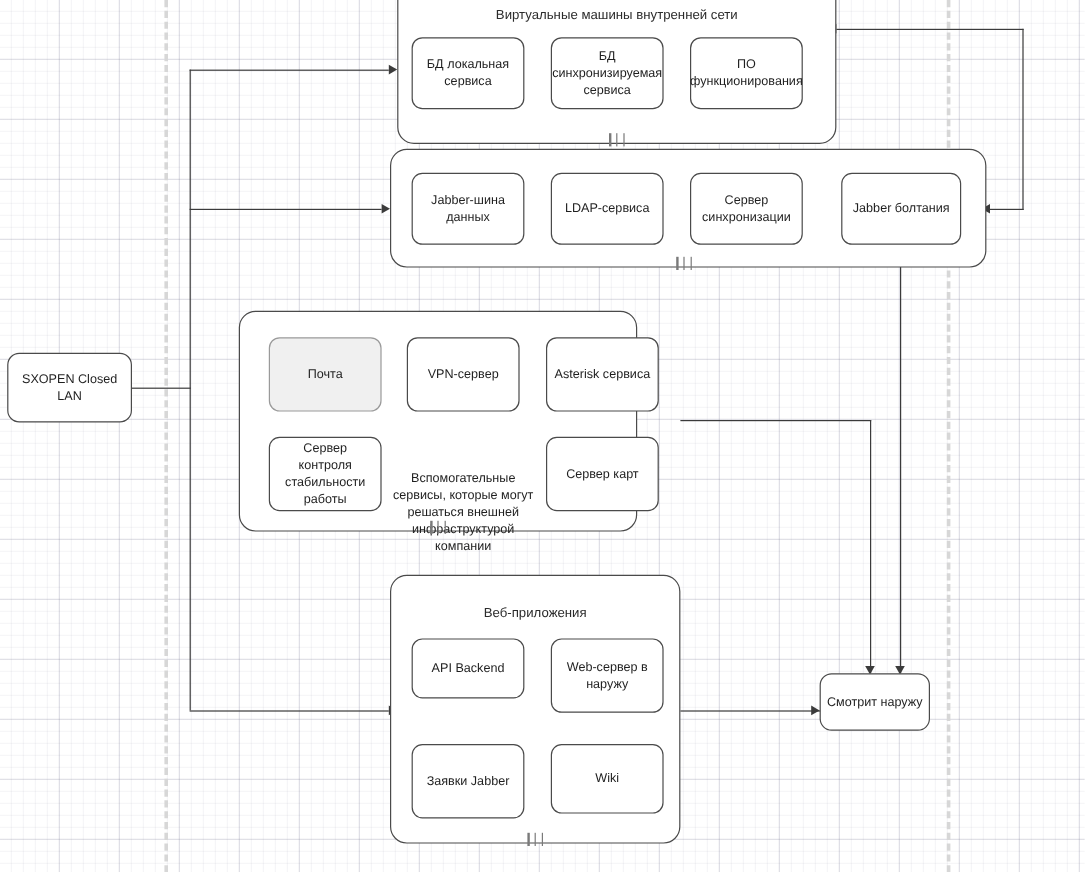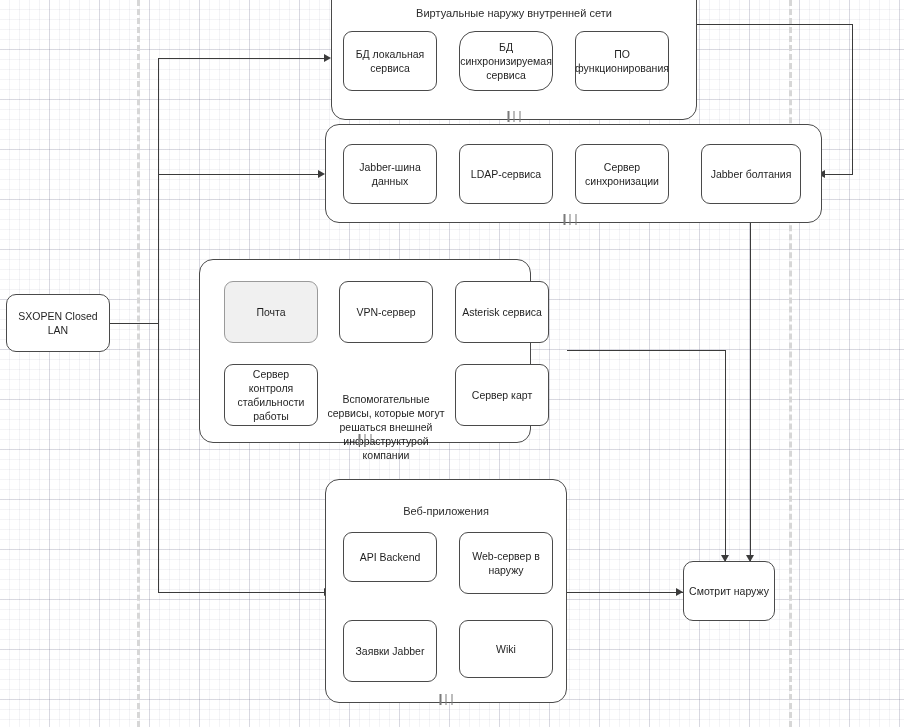--- a/index.html
+++ b/index.html
@@ -163,26 +163,26 @@
   <div class="arrow down" style="left:746px; top:555px;"></div>
 
   <div class="hline" style="left:567px; top:350px; width:159px;"></div>
   <div class="vline" style="left:725px; top:350px; height:211px;"></div>
   <div class="arrow down" style="left:721px; top:555px;"></div>
 
   <div class="hline" style="left:567px; top:592px; width:117px;"></div>
   <div class="arrow right" style="left:676px; top:588px;"></div>
 
   <div class="group" style="left:331px; top:-16px; width:366px; height:136px;">
-    <div class="group-title" style="top:22px;">Виртуальные наружу внутренней сети</div>
+    <div class="group-title" style="top:22px;">Виртуальные машины внутренней сети</div>
 
     <div class="node" style="left:11px; top:46px; width:94px; height:60px;">
       <span>БД локальная сервиса</span>
     </div>
-    <div class="node" style="left:127px; top:46px; width:94px; height:60px;border-radius:16px;">
+    <div class="node" style="left:127px; top:46px; width:94px; height:60px;">
       <span>БД синхронизируемая сервиса</span>
     </div>
     <div class="node" style="left:243px; top:46px; width:94px; height:60px;">
       <span>ПО функционирования</span>
     </div>
 
     <div class="grip">
       <i></i>
         <i></i>
         <i></i>
@@ -260,17 +260,17 @@
       <i></i>
         <i></i>
         <i></i>
     </div>
   </div>
 
   <div class="node" style="left:6px; top:294px; width:104px; height:58px; border-radius:10px;">
     <span>SXOPEN Closed LAN</span>
   </div>
 
-  <div class="node" style="left:683px; top:561px; width:92px; height:60px; border-radius:10px;">
+  <div class="node" style="left:683px; top:561px; width:92px; height:48px; border-radius:10px;">
     <span>Смотрит наружу</span>
   </div>
 
 </div>
 
 </body></html>

